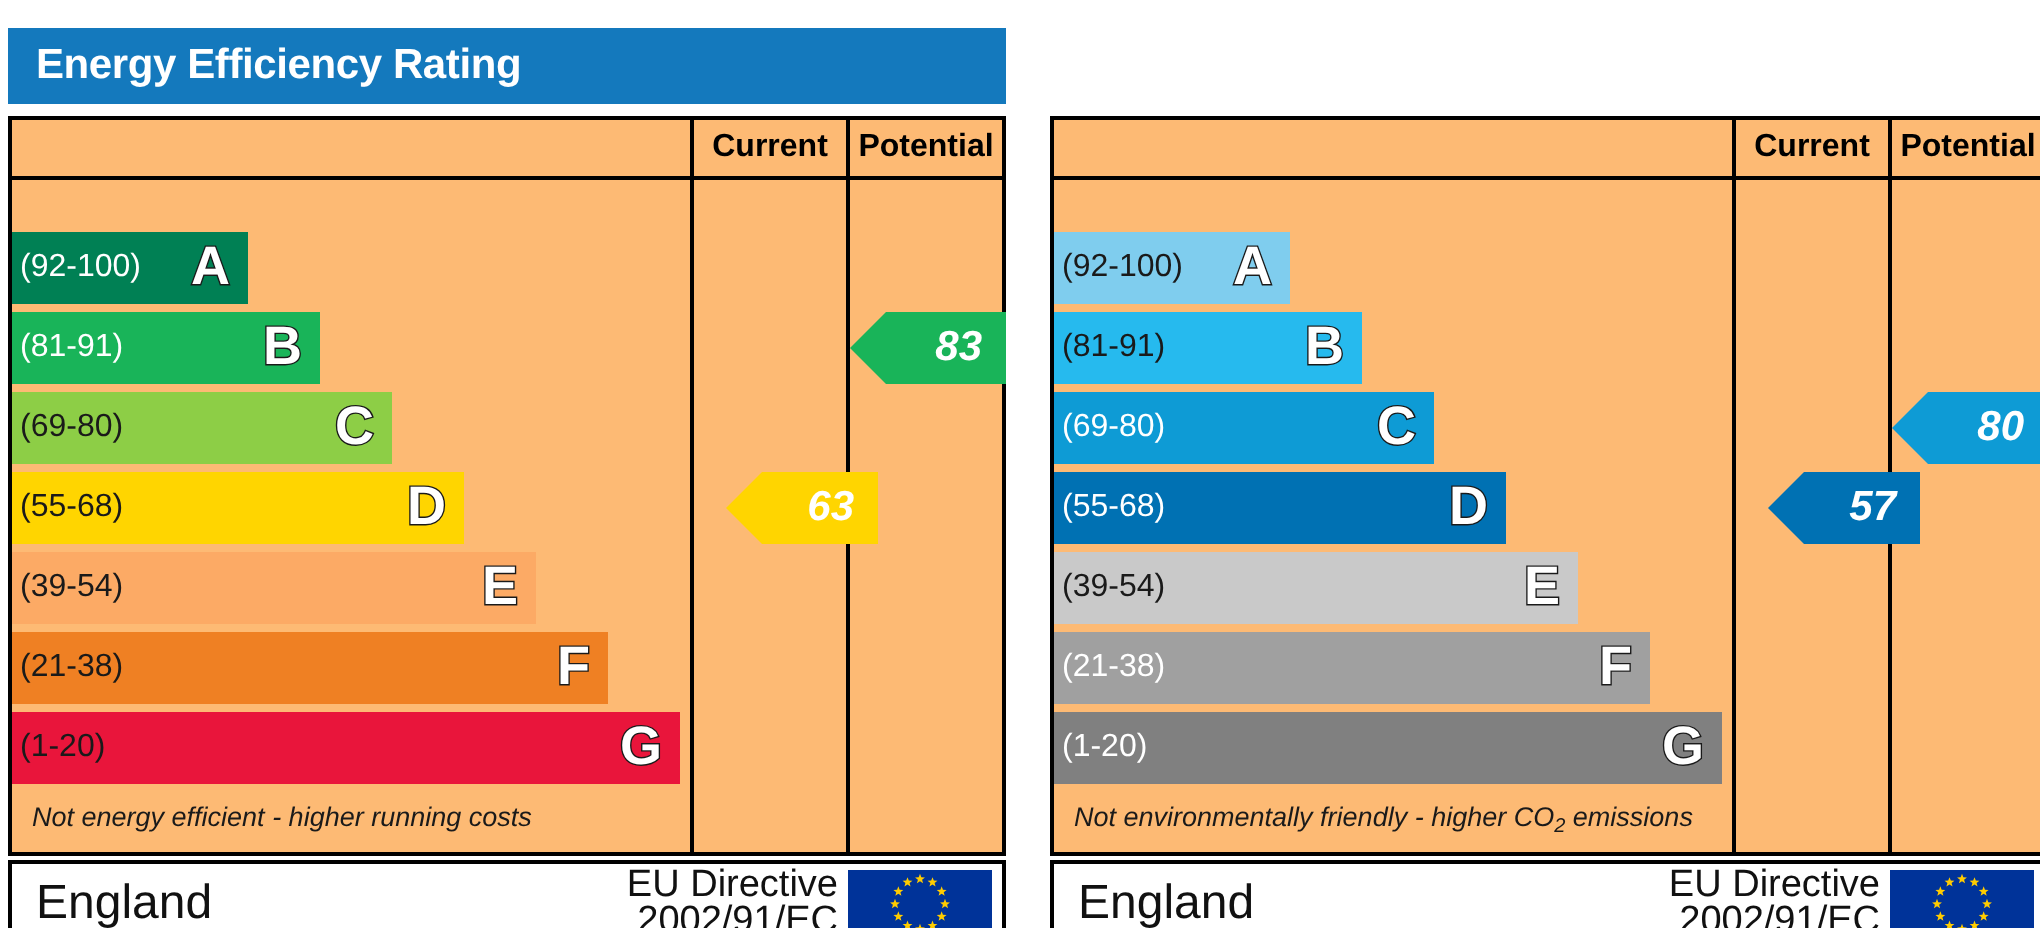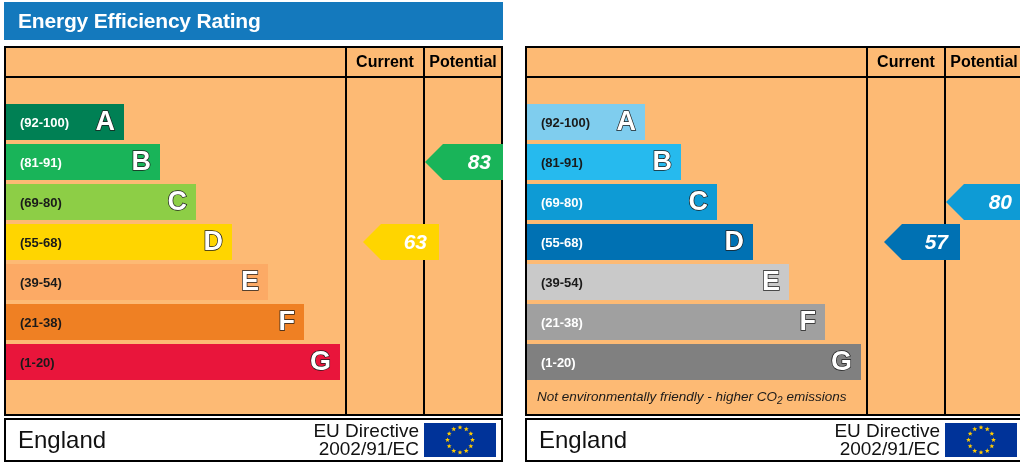--- a/index.html
+++ b/index.html
@@ -7,20 +7,21 @@
     width: 1020px; height: 464px;
     background: #ffffff;
     font-family: "Liberation Sans", sans-serif;
     overflow: hidden;
   }
   .page {
     position: relative;
     width: 1020px; height: 404px;
     display: flex;
     gap: 22px;
+    margin-top: 12px;
   }
   .cert {
     position: relative;
     width: 507px;
     height: 464px;
   }
 
   
   .title-bar {
     position: absolute;
@@ -105,23 +106,23 @@
     width: 339px; height: 284px;
   }
   .band {
     position: absolute;
     left: 0;
     height: 36px;
     display: flex;
     align-items: center;
   }
   .band-range {
-    font-size: 13px;
-    font-weight: bold;
-    padding-left: 14px;
+    font-size: 16px;
+    font-weight: normal;
+    padding-left: 4px;
     white-space: nowrap;
   }
   .band-letter {
     position: absolute;
     right: 9px;
     font-size: 27px;
     font-weight: bold;
     line-height: 1;
     color: #ffffff;
     -webkit-text-stroke: 1.4px #1a1a1a;
@@ -230,20 +231,23 @@
           <div class="band light" style="top: 240px; width: 334px; background: rgb(233, 21, 59);">
             <span class="band-range">(1-20)</span>
             <span class="band-letter">G</span>
           </div>
         </div>
       <div id="arrows-0">
           <div class="arrow current" style="top: 176px; background: rgb(255, 213, 0);">63</div>
           <div class="arrow potential" style="top: 96px; background: rgb(25, 180, 89);">83</div>
         </div>
 
+      <div class="caption bottom">
+        <span>Not energy efficient - higher running costs</span>
+      </div>
     </div>
 
     <div class="footer">
       <div class="country">England</div>
       <div class="directive">
         <div>EU Directive</div>
         <div>2002/91/EC</div>
       </div>
       <div class="euflag"><svg viewBox="0 0 72 34" width="72" height="34">
             <polygon points="36.00,1.90 36.65,3.61 38.47,3.70 37.05,4.84 37.53,6.60 36.00,5.60 34.47,6.60 34.95,4.84 33.53,3.70 35.35,3.61" fill="#ffcc00"></polygon>

